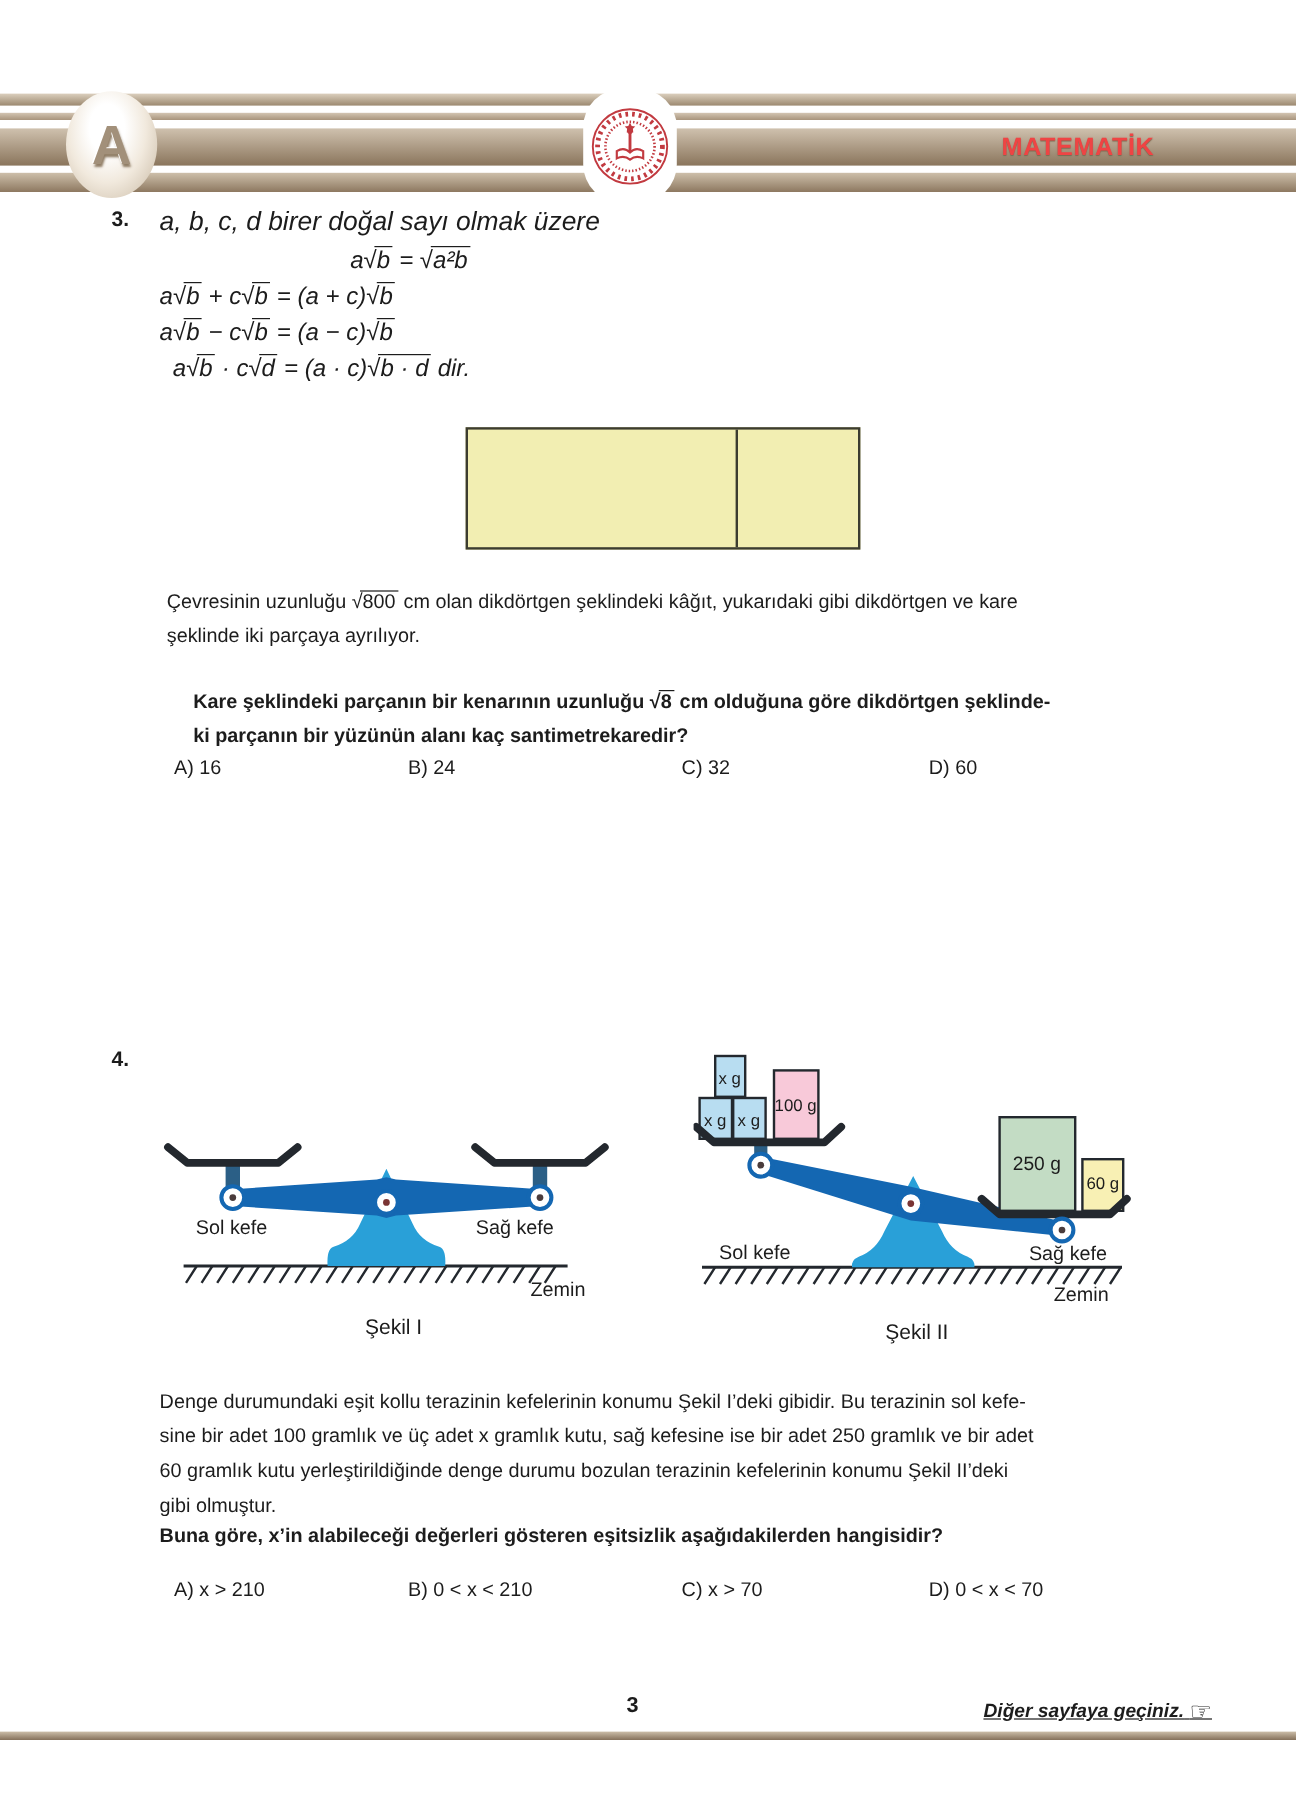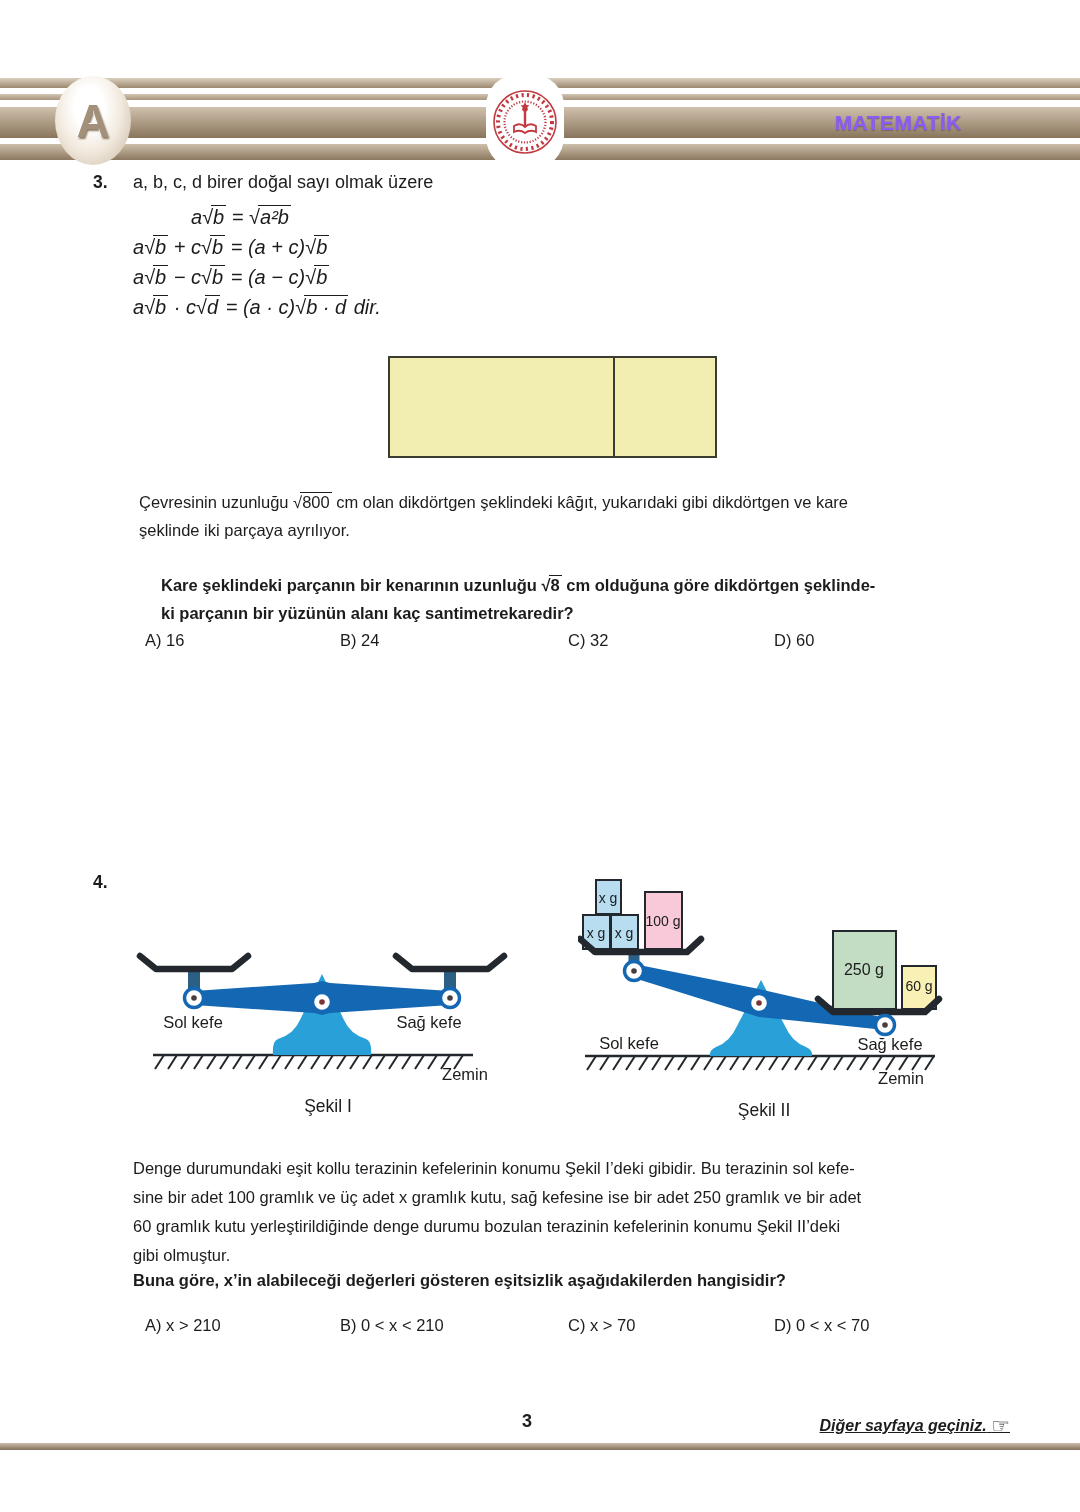--- a/index.html
+++ b/index.html
@@ -14,31 +14,31 @@
   .band4{top:144px;height:16px;background:linear-gradient(#cdbfaa,#8d7860);}
 
   .a-badge{position:absolute;left:55px;top:76px;width:76px;height:89px;border-radius:50%;
            background:radial-gradient(ellipse at 45% 35%,#ffffff 25%,#f1e9dd 55%,#cfc1ad 90%,#bdae98 100%);
            display:flex;align-items:center;justify-content:center;z-index:3;}
   .a-badge .letter{font-size:46px;font-weight:bold;color:#a2907a;
            text-shadow:-1px -1px 0 #ffffff,1px 2px 2px #8f7c64;line-height:1;}
   .logo-pill{position:absolute;left:486px;top:74px;width:78px;height:95px;border-radius:32px;
            background:#ffffff;z-index:2;display:flex;align-items:center;justify-content:center;}
   .subject{position:absolute;top:111px;right:118px;z-index:2;font-size:21px;font-weight:bold;
-           color:#8b5cf6;letter-spacing:.5px;text-shadow:0 1px 1px #7a684f;}
+           color:#ef4444;letter-spacing:.5px;text-shadow:0 1px 1px #7a684f;}
 
   
   .abs{position:absolute;}
   .qnum{font-weight:bold;font-size:17.5px;}
-  .intro{font-size:18px;}
+  .intro{font-style:italic;font-size:22px;}
   .para{font-size:16.5px;line-height:27.5px;width:880px;}
   .bold{font-weight:bold;}
   .formulas{font-size:20px;font-style:italic;line-height:30px;}
-  .f-line.f0{margin-left:58px;}
-  .f-line.f3{}
+  .f-line.f0{margin-left:58px;text-align:right;}
+  .f-line.f3{margin-left:11px;}
 
   
   .sq{white-space:nowrap;}
   .sq .v{display:inline-block;line-height:1.12;border-top:1.7px solid #1c1c1c;
          padding:0 2px 0 2px;margin-left:-2px;}
 
   
   .paper-fig{position:absolute;left:388px;top:356px;width:325px;height:98px;
              background:#f2eeb2;border:2px solid #3c3c30;}
   .paper-div{position:absolute;left:223px;top:0;width:2px;height:100%;background:#3c3c30;}

